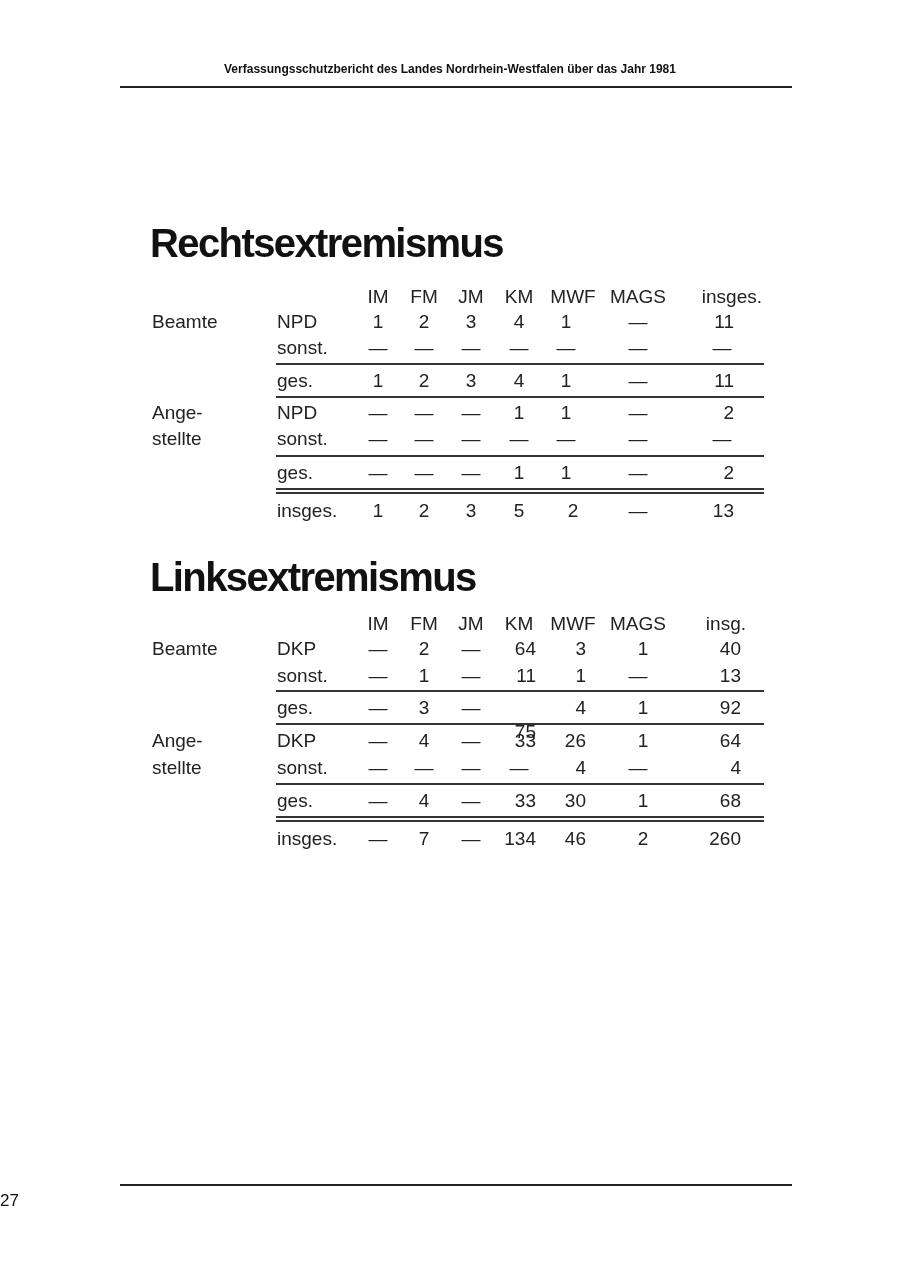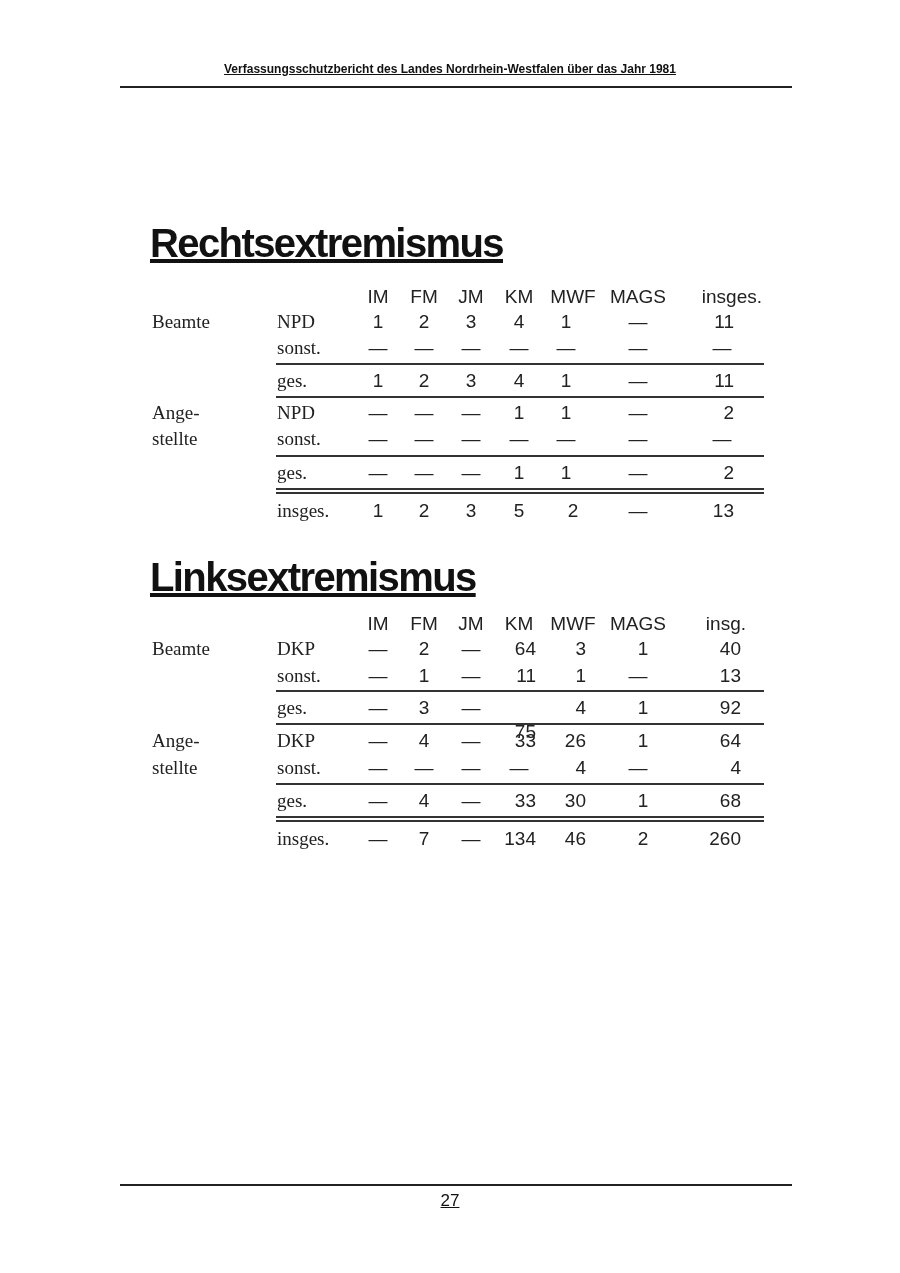--- a/index.html
+++ b/index.html
@@ -1,36 +1,36 @@
 <!DOCTYPE html>
 <html><head>
 <meta charset="utf-8">
 <style>
   html, body { margin: 0; padding: 0; background: #ffffff; }
   body { width: 900px; height: 1273px; position: relative; overflow: hidden; color: #1a1a1a; }
-  .abs { position: absolute; text-decoration: underline; }
+  .abs { position: absolute; }
   .header-text {
     left: 0; width: 900px; top: 62px; text-align: center;
     font-family: "Liberation Sans", sans-serif; font-weight: bold; font-size: 12px; color: #111;
   }
   .rule { position: absolute; background: #222; }
   .section-title {
     font-family: "Liberation Sans", sans-serif; font-weight: bold; font-size: 40px;
     letter-spacing: -1.6px; color: #111; left: 150px; line-height: 1;
   }
   .cell {
     position: absolute; font-family: "Liberation Sans", sans-serif; font-size: 19px;
     color: #222; line-height: 1; white-space: nowrap; transform: translateY(-50%);
   }
   .c { text-align: center; width: 80px; margin-left: -40px; }
   .r { text-align: right; width: 80px; }
-  .l { text-align: left; font-family: Liberation Serif, serif; }
+  .l { text-align: left; }
   .tline { position: absolute; height: 2px; background: #333; left: 276px; width: 488px; }
   .page-num {
-    left: 0; width: 900px; text-align: center; top: 1191px;
+    left: 0; width: 900px; text-align: left; top: 1191px;
     font-family: "Liberation Sans", sans-serif; font-size: 17px; color: #111;
   }
 </style>
 </head>
 <body>
 
 <div class="abs header-text">Verfassungsschutzbericht des Landes Nordrhein-Westfalen über das Jahr 1981</div>
 <div class="rule" style="left:120px; top:86px; width:672px; height:2px;"></div>
 
 <div>

